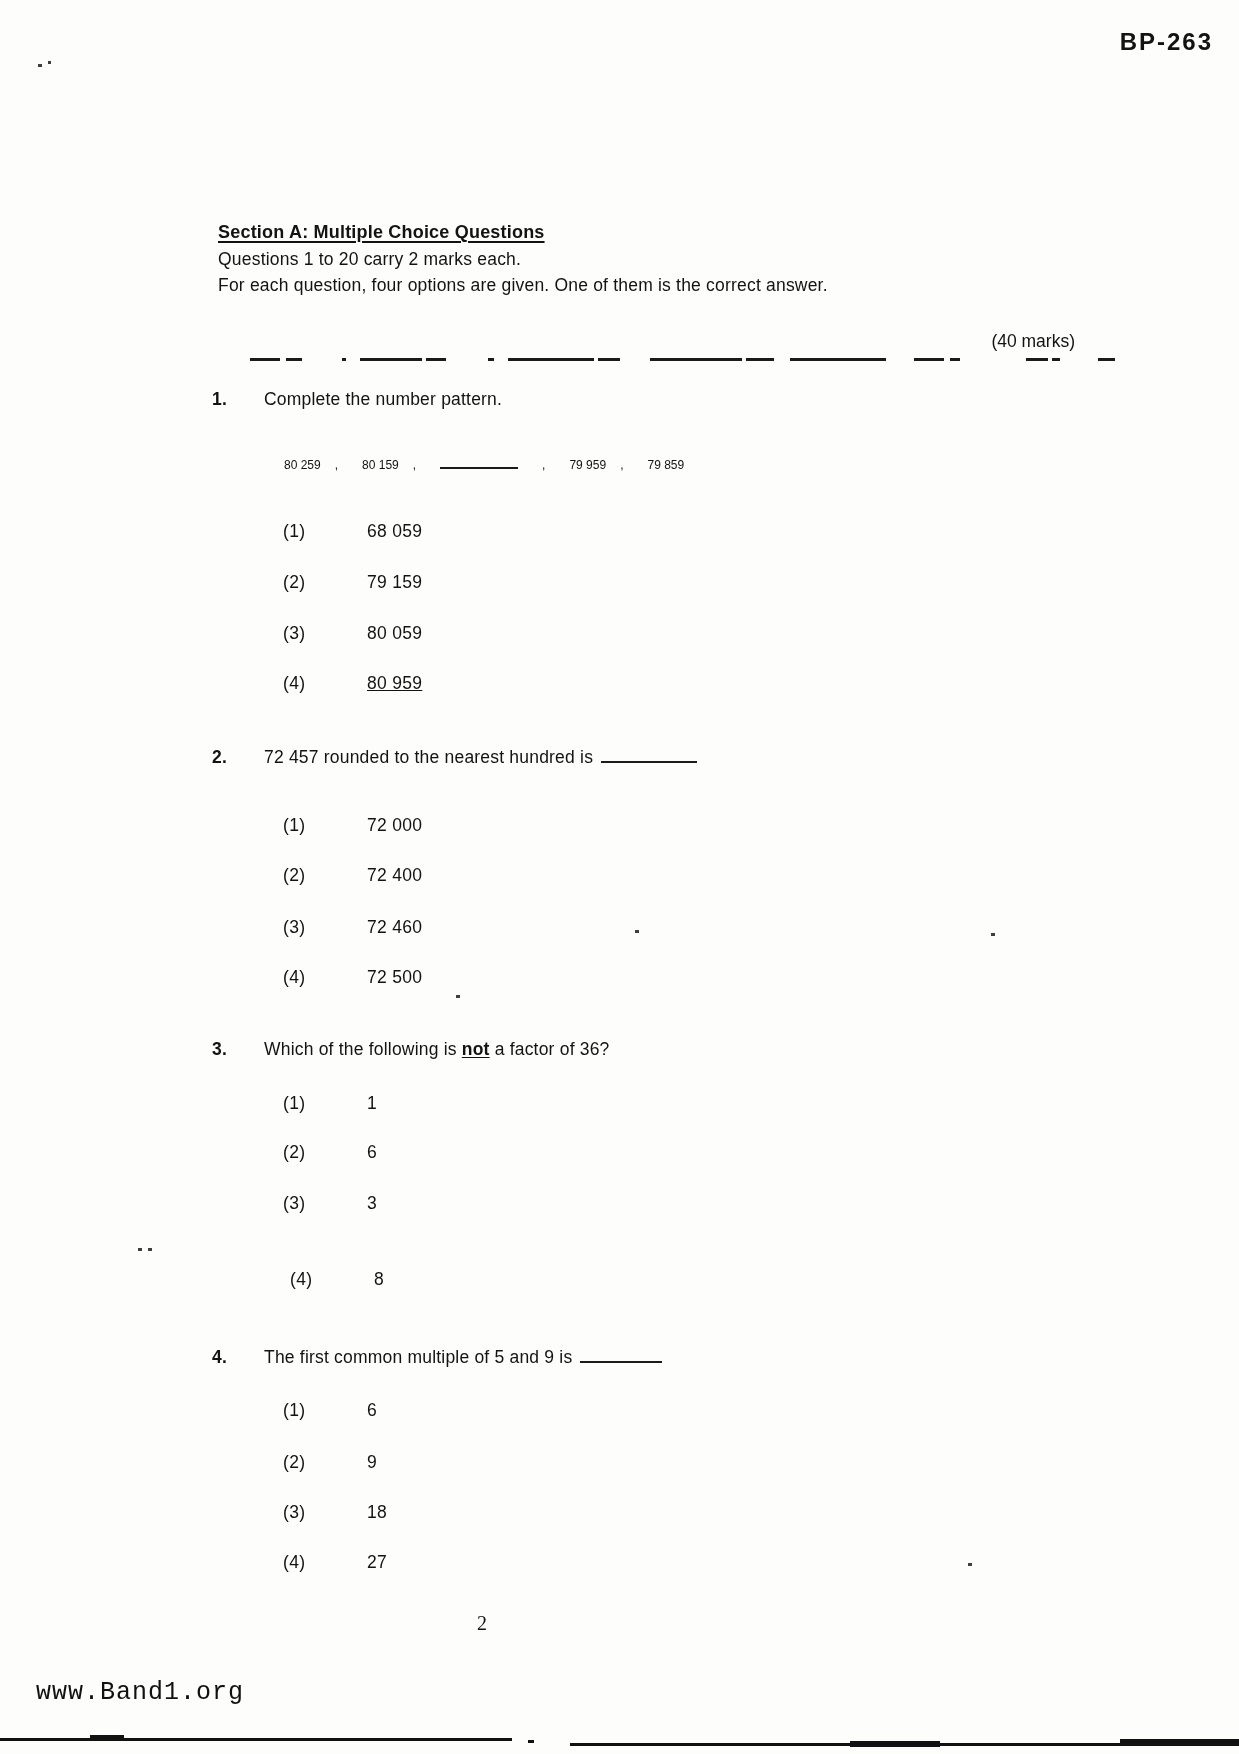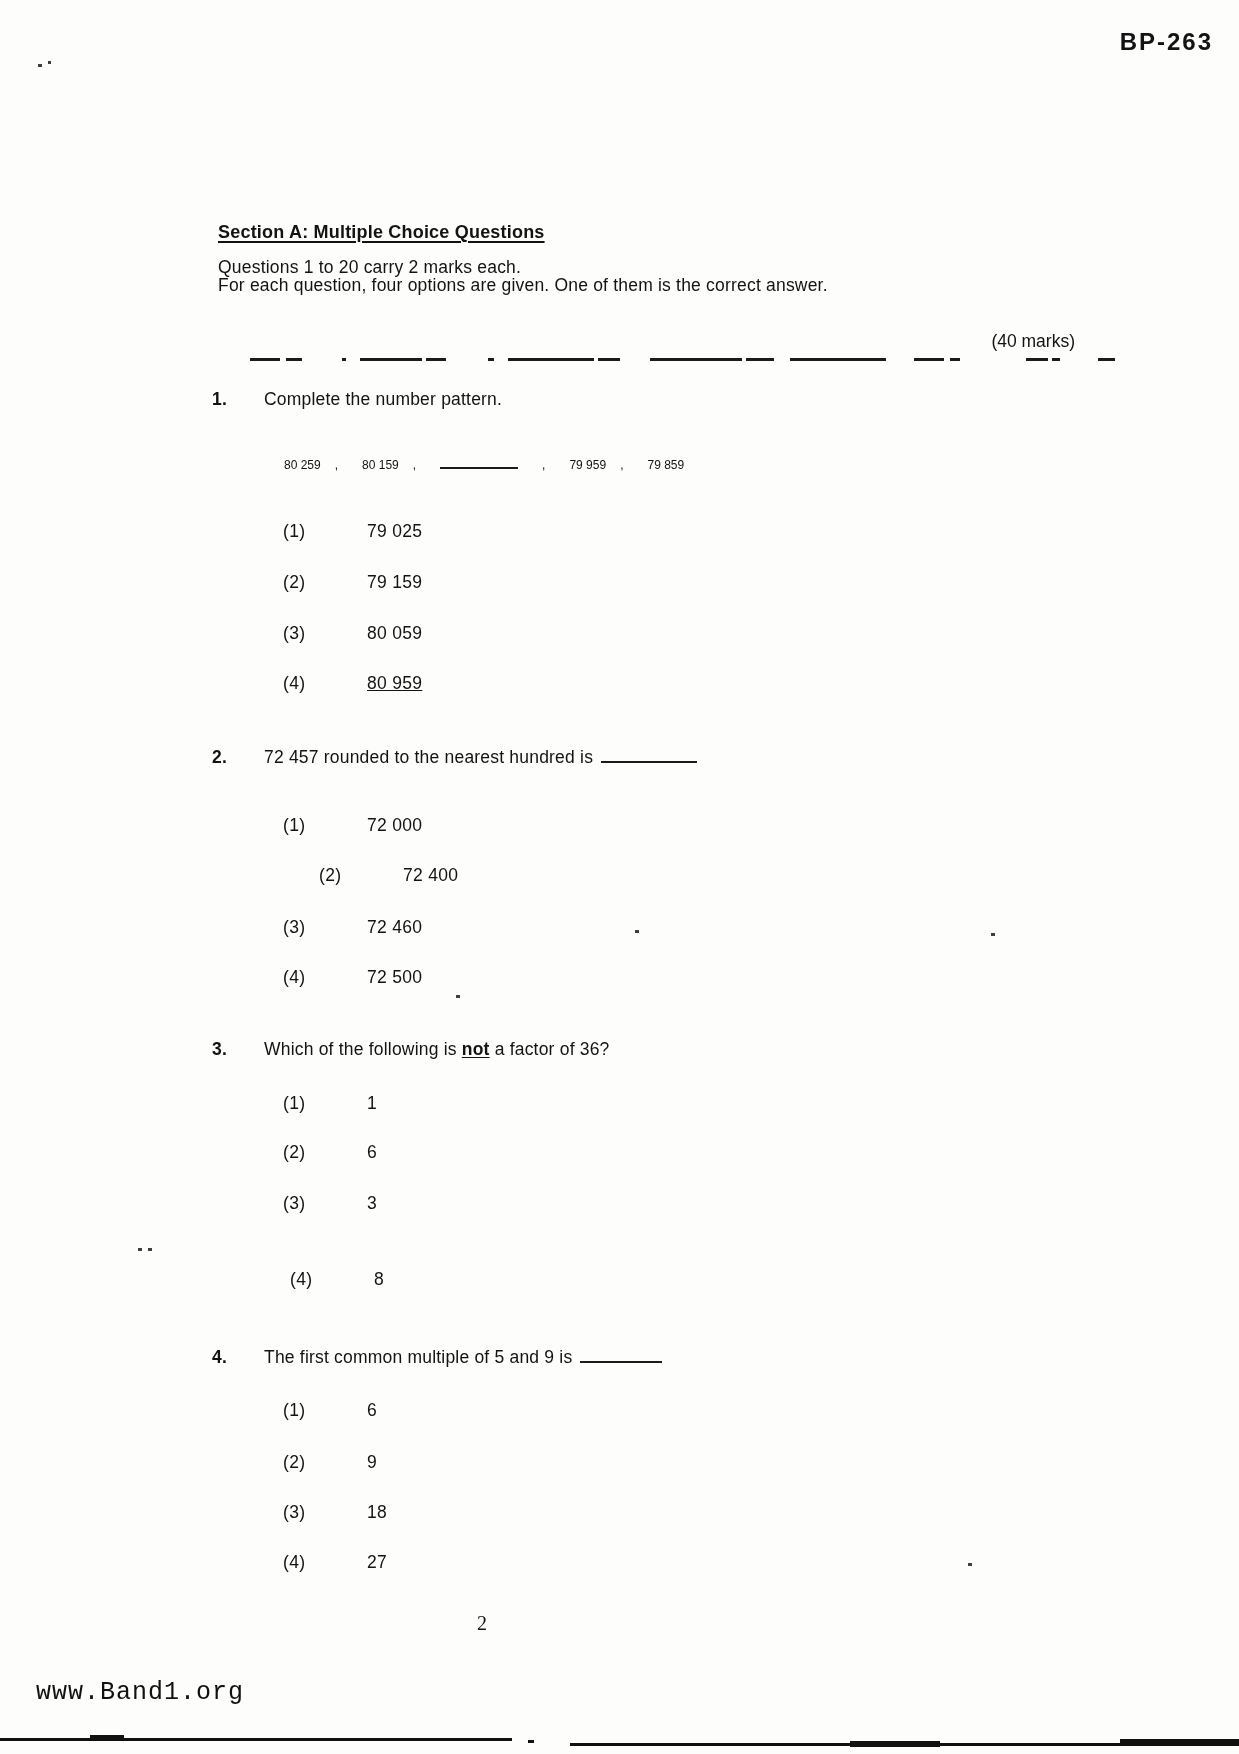--- a/index.html
+++ b/index.html
@@ -19,21 +19,21 @@
   }
   .sec-title{
     top:222px;left:218px;
     font-size:18px;font-weight:700;
     text-decoration:underline;
     text-decoration-thickness:2px;
     text-underline-offset:3px;
     letter-spacing:0.2px;
   }
   .instr{left:218px;font-size:17.5px;letter-spacing:0.2px;}
-  .i1{top:249px;margin-top:8px;} .i2{top:275px;} .i3{top:301px;}
+  .i1{top:249px;} .i2{top:275px;} .i3{top:301px;}
   .marks{top:331px;right:164px;font-size:17.5px;}
   .rule{top:358px;left:250px;width:865px;height:5px;}
   .rule i{position:absolute;top:0;background:#222;display:block;}
   .qline{font-size:17.5px;letter-spacing:0.2px;left:212px;}
   .qnum{display:inline-block;width:52px;font-weight:600;}
   .q1{top:389px;} .q2{top:746px;} .q3{top:1039px;} .q4{top:1346px;}
   .pattern{top:452px;left:284px;font-size:12px;}
   .pattern .num{margin-right:14px;}
   .pattern .sep{margin-right:24px;}
   .blankline{
@@ -92,39 +92,39 @@
       <i style="left:848px;width:17px;height:3px;"></i>
     </div>
 
     <div class="abs qline q1">
       <span class="qnum">1.</span><span>Complete the number pattern.</span>
     </div>
     <div class="abs pattern">
       <span class="num">80 259</span><span class="sep">,</span><span class="num">80 159</span><span class="sep">,</span><span class="blankline pat-blank"></span><span class="sep">,</span><span class="num">79 959</span><span class="sep">,</span><span class="num">79 859</span>
     </div>
     <div class="abs opt" style="top:521px;">
-      <span class="opt-label">(1)</span><span>79 025</span>
+      <span class="opt-label">(1)</span><span>68 059</span>
     </div>
     <div class="abs opt" style="top:572px;">
       <span class="opt-label">(2)</span><span>79 159</span>
     </div>
     <div class="abs opt" style="top:623px;">
       <span class="opt-label">(3)</span><span>80 059</span>
     </div>
     <div class="abs opt" style="top:673px;text-decoration:underline;">
       <span class="opt-label">(4)</span><span>80 959</span>
     </div>
 
     <div class="abs qline q2">
       <span class="qnum">2.</span><span>72 457 rounded to the nearest hundred is</span><span class="blankline q-blank"></span>
     </div>
     <div class="abs opt" style="top:815px;">
       <span class="opt-label">(1)</span><span>72 000</span>
     </div>
-    <div class="abs opt" style="top:865px;margin-left:36px;">
+    <div class="abs opt" style="top:865px;">
       <span class="opt-label">(2)</span><span>72 400</span>
     </div>
     <div class="abs opt" style="top:917px;">
       <span class="opt-label">(3)</span><span>72 460</span>
     </div>
     <div class="abs opt" style="top:967px;">
       <span class="opt-label">(4)</span><span>72 500</span>
     </div>
 
     <div class="abs qline q3">

